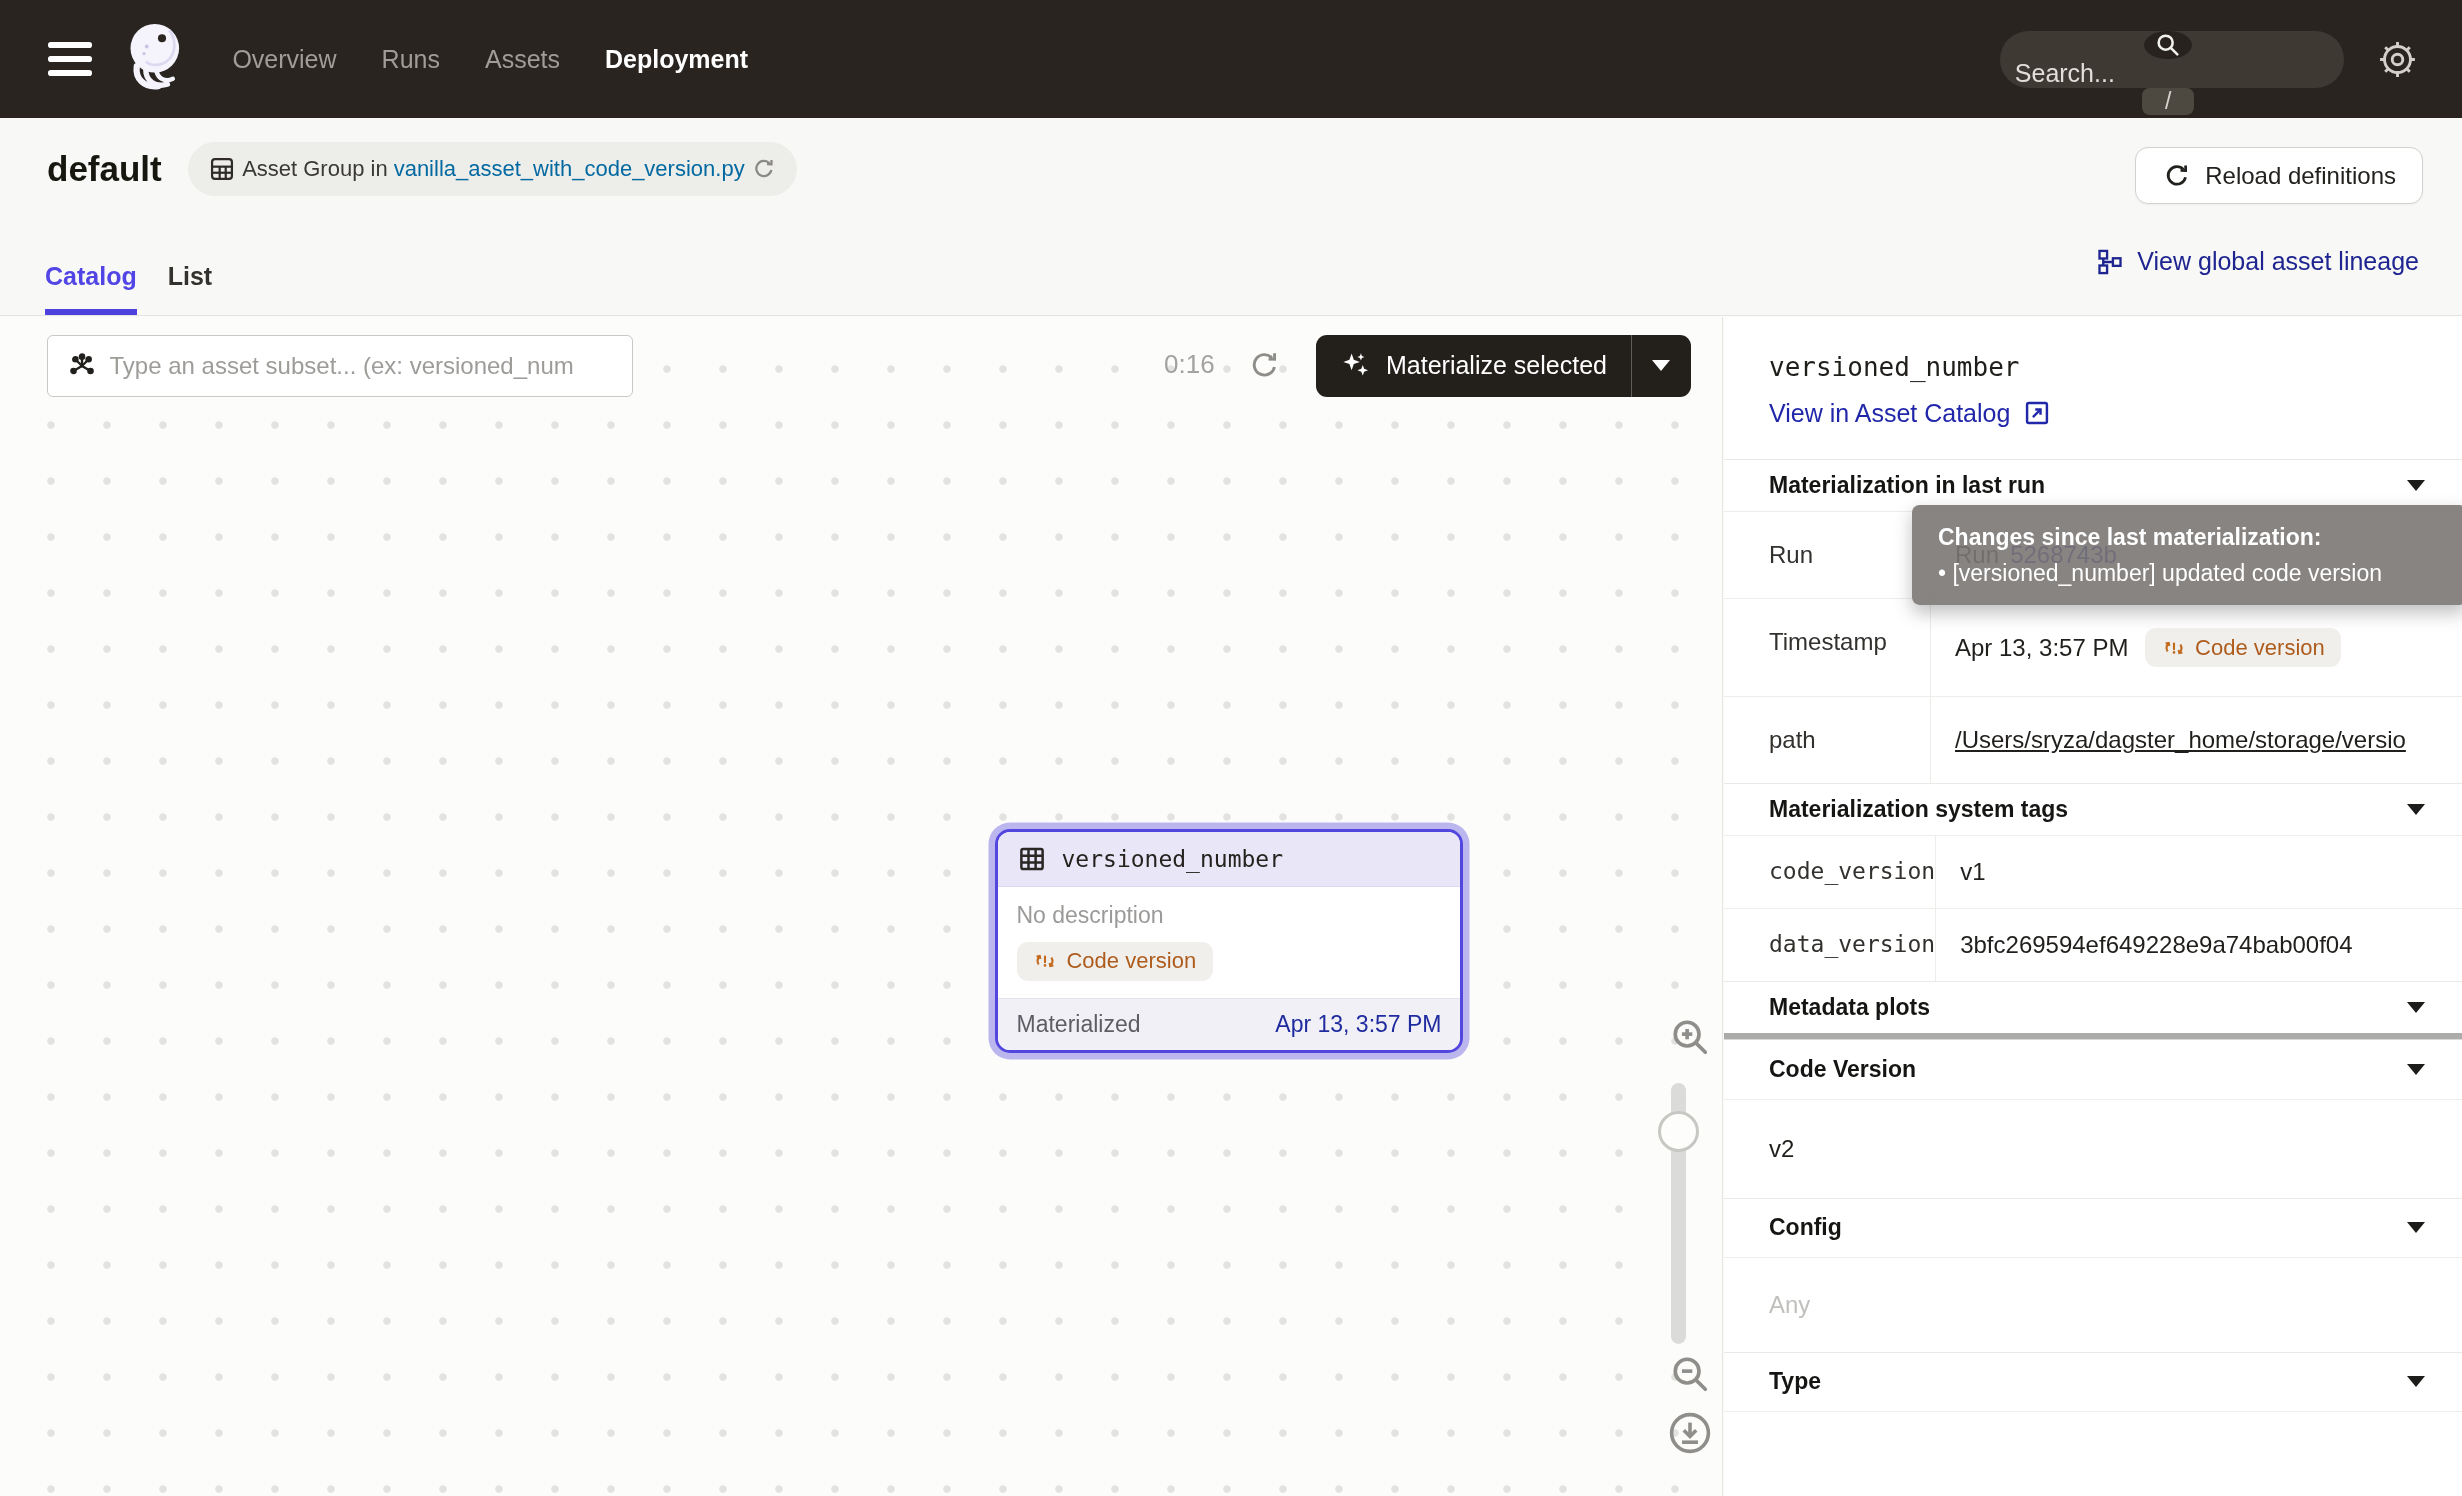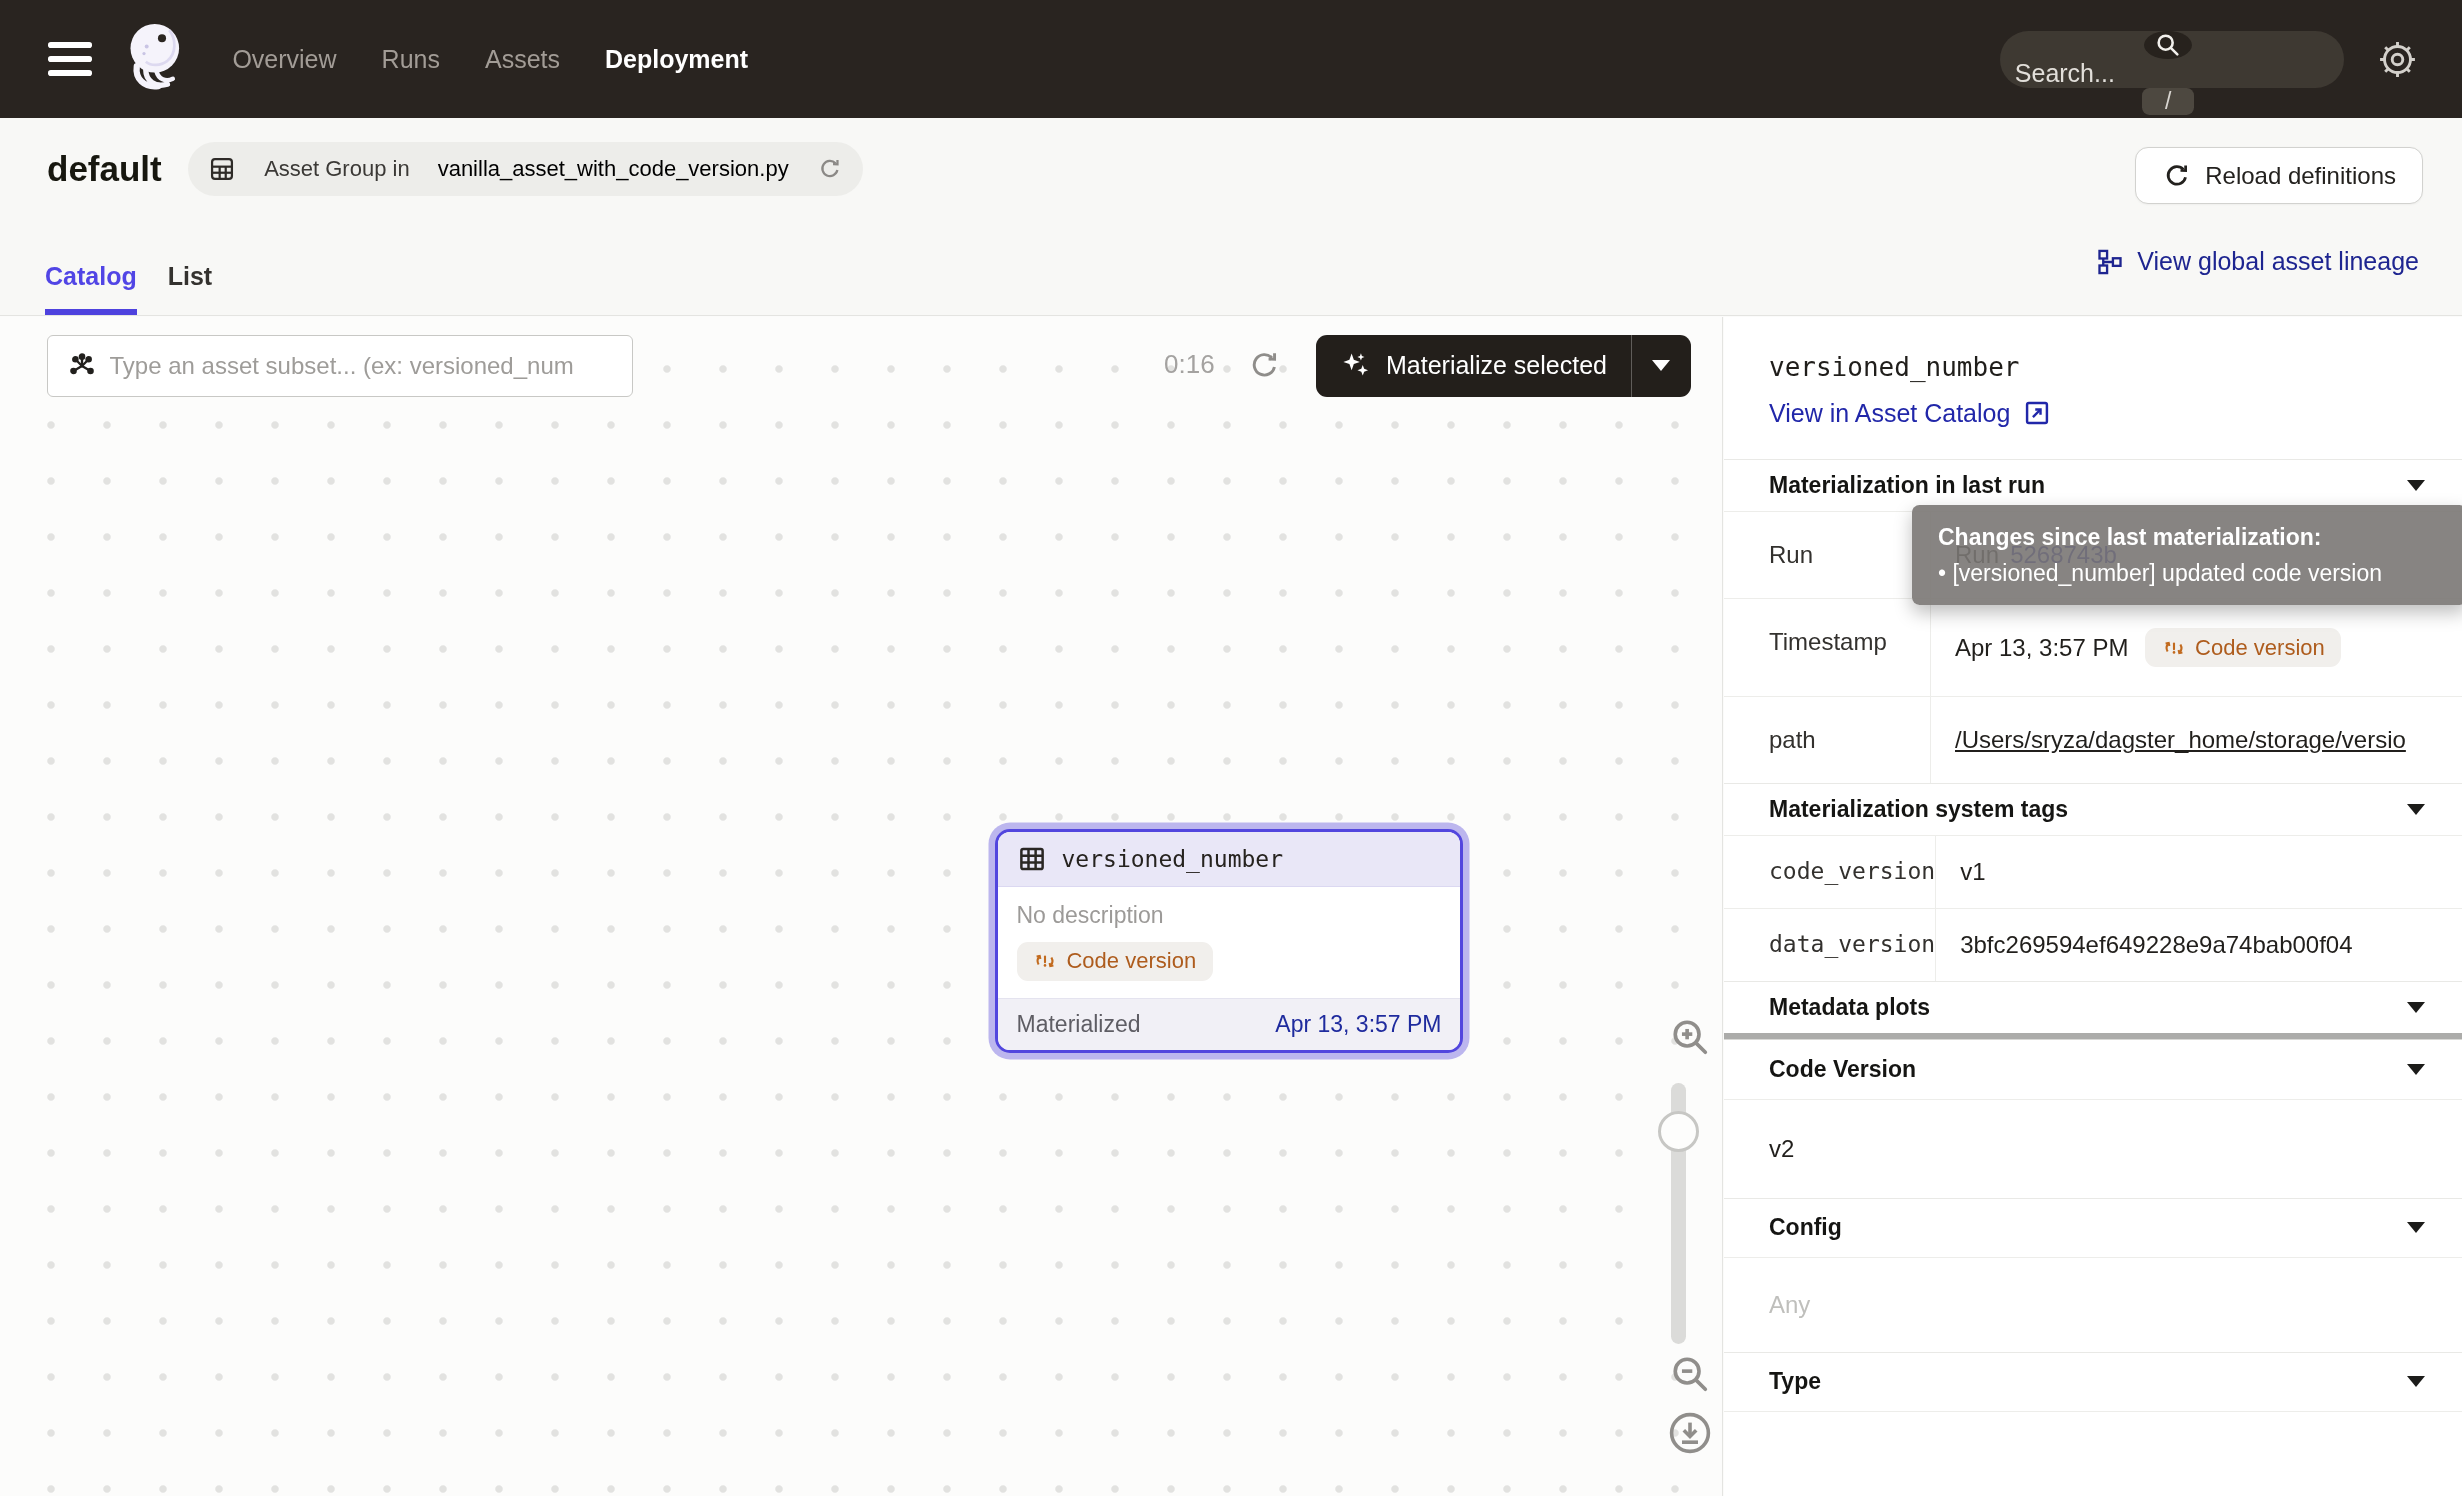--- a/index.html
+++ b/index.html
@@ -20,24 +20,24 @@
   .search-circle { width:48px; height:48px; border-radius:50%; background:#27221D; display:flex; align-items:center; justify-content:center; color:#F2F0EC; }
   .search-input { flex:1; margin-left:15px; background:transparent; border:none; outline:none; color:#ECEAE6; font-size:25px; font-family:"Liberation Sans", sans-serif; min-width:0; }
   .search-input::placeholder { color:#E2DFDA; }
   .kbd-slash { width:52px; height:43px; background:#4D4840; border-radius:7.4px; color:#D9D6D1; display:flex; align-items:center; justify-content:center; font-size:23px; }
   .gear { color:#D3D0CB; display:flex; }
 
   
   .page-header { position:absolute; top:118px; left:0; width:2462px; height:198px; background:#F8F8F6; border-bottom:0.9px solid #E4E4E1; }
   .title-row { position:absolute; top:24px; left:47px; display:flex; align-items:center; gap:26px; }
   .page-title { font-size:35px; font-weight:700; color:#17170F; }
-  .group-pill { height:54px; background:#EDEDEA; border-radius:28px; display:flex; align-items:center; gap:28px; padding:0 20.4px; }
+  .group-pill { height:54px; background:#EDEDEA; border-radius:28px; display:flex; align-items:center; gap:6px; padding:0 20.4px; }
   .group-pill .gicon { color:#2E2B28; display:flex; }
   .group-pill .gtext { font-size:22px; color:#3B3936; }
-  .group-pill .glink { font-size:22px; color:#000000; cursor:pointer; }
+  .group-pill .glink { font-size:22px; color:#0369a1; cursor:pointer; }
   .group-pill .grefresh { color:#8B8986; display:flex; cursor:pointer; }
   .reload-btn { position:absolute; top:29px; right:39px; height:57px; background:#ffffff; border:0.9px solid #D2D2CF; border-radius:13px; display:flex; align-items:center; gap:13px; padding:0 26px; font-size:24px; color:#23211E; cursor:pointer; box-shadow:0 0.9px 1.9px rgba(0,0,0,0.04); }
   .tabs { position:absolute; left:45px; bottom:0; display:flex; gap:31px; }
   .tab { font-size:25px; padding-bottom:18.5px; border-bottom:6.5px solid transparent; color:#34322F; font-weight:600; cursor:pointer; }
   .tab.active { color:#5145E5; border-bottom-color:#4E42DE; }
   .global-link { position:absolute; right:43px; bottom:39px; display:flex; align-items:center; gap:13px; color:#1E2590; font-size:25px; cursor:pointer; }
 
   
   .canvas { position:absolute; top:317px; left:0; width:1723px; height:1179px; background:#FCFCFB; border-right:0.9px solid #E4E4E1;
             background-image:radial-gradient(circle, #E2E2E0 3.2px, transparent 4.3px); background-size:56px 56px; background-position:23px 24px; }

